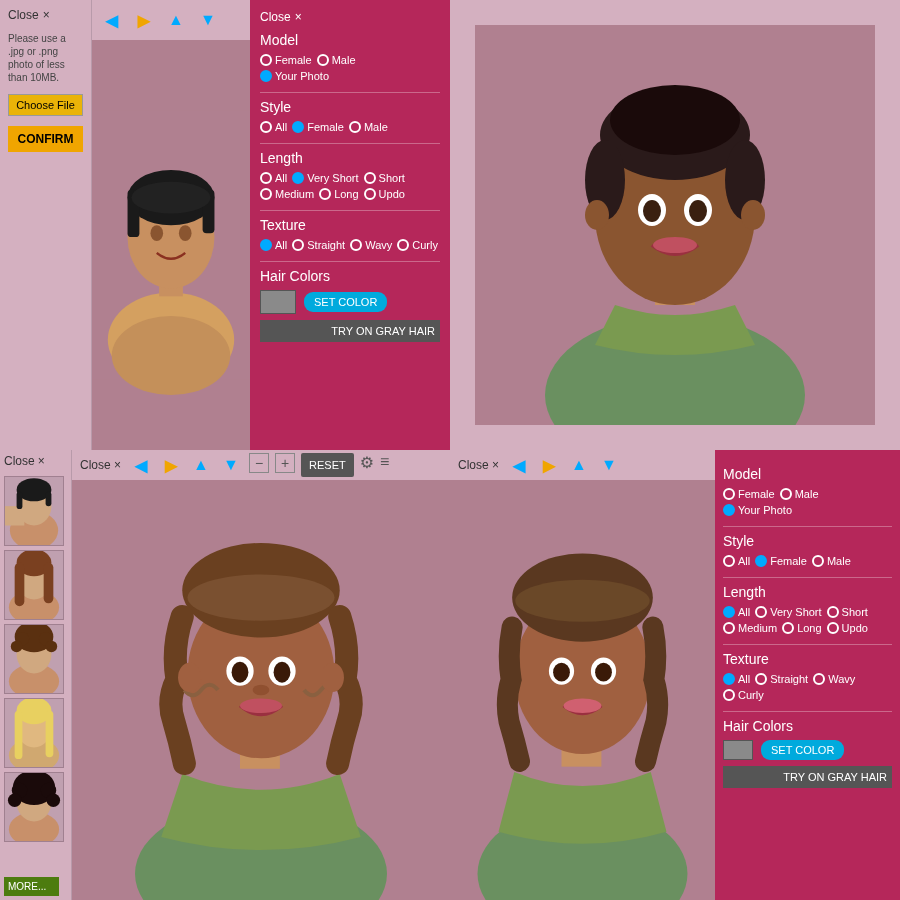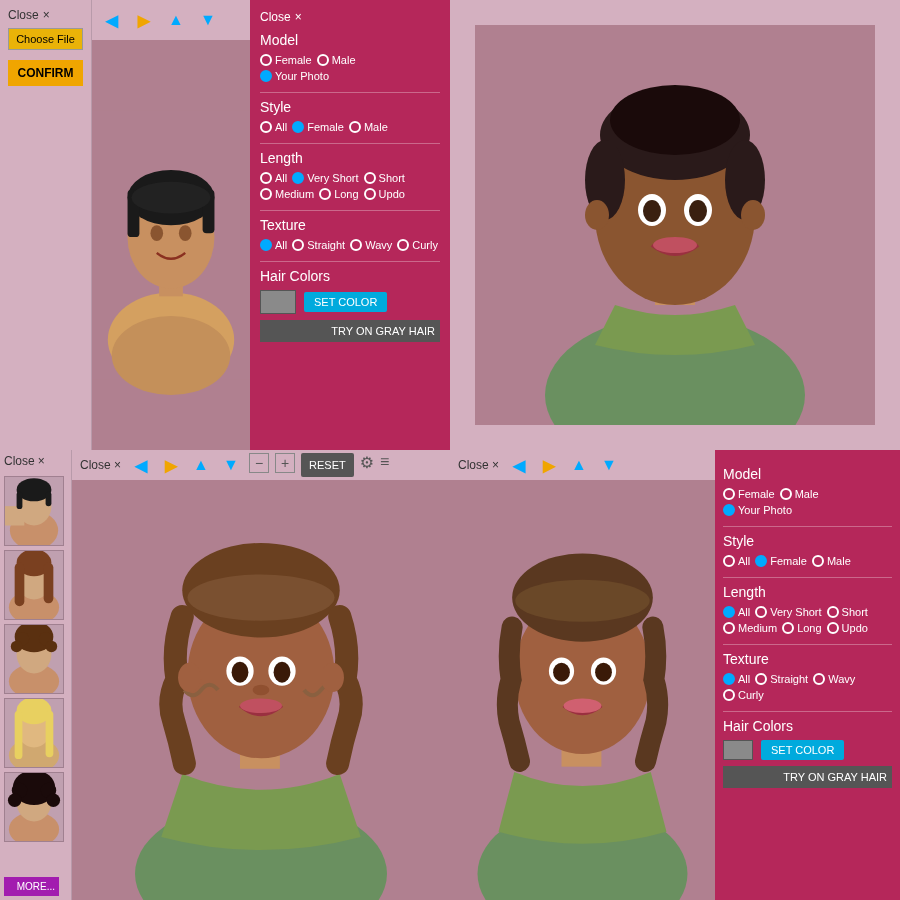--- a/index.html
+++ b/index.html
@@ -24,36 +24,36 @@
     .panel-close { font-size: 12px; color: white; cursor: pointer; margin-bottom: 8px; display: flex; align-items: center; gap: 4px; }
     .panel-section { margin-bottom: 10px; }
     .panel-section h3 { font-size: 14px; font-weight: normal; margin-bottom: 6px; color: white; }
     .radio-group { display: flex; flex-wrap: wrap; gap: 4px 5px; align-items: center; }
     .radio-item { display: flex; align-items: center; gap: 3px; font-size: 11px; cursor: pointer; }
     .radio-circle { width: 12px; height: 12px; border-radius: 50%; border: 2px solid white; background: transparent; flex-shrink: 0; }
     .radio-circle.selected { background: #00aaff; border-color: #00aaff; }
     .divider { border: none; border-top: 1px solid rgba(255,255,255,0.3); margin: 6px 0; }
     .color-row { display: flex; align-items: center; gap: 8px; margin-top: 4px; }
     .color-swatch { width: 36px; height: 24px; background: #888; border: 1px solid #555; }
-    .set-color-btn { background: #00aadd; color: white; border: none; padding: 4px 10px; font-size: 11px; cursor: pointer; border-radius: 2px; }
+    .set-color-btn { background: #00aadd; color: white; border: none; padding: 4px 10px; font-size: 11px; cursor: pointer; border-radius: 9px; }
     .try-gray-btn { background: #555; color: white; border: none; padding: 5px; font-size: 11px; cursor: pointer; width: 100%; margin-top: 6px; text-align: right; }
 
     
     .nav-bar { position: absolute; top: 8px; left: 8px; display: flex; gap: 8px; z-index: 5; }
     .nav-arrow { width: 24px; height: 24px; display: flex; align-items: center; justify-content: center; cursor: pointer; color: #00aaff; font-size: 16px; font-weight: bold; }
     .nav-arrow.orange { color: #f0a500; }
 
     
     .q2 { background: #d4b0c0; }
 
     
     .q3 { background: #d4b0c0; display: flex; }
     .q3-thumbnails { width: 72px; background: #d4b0c0; padding: 4px; display: flex; flex-direction: column; gap: 4px; overflow-y: auto; border-right: 1px solid #b89aaa; position: relative; }
     .thumbnail { width: 60px; height: 70px; background: #c0a0b0; border: 1px solid #a08090; cursor: pointer; }
-    .more-btn { background: #a21caf; color: white; border: none; padding: 4px; font-size: 10px; cursor: pointer; width: 100%; text-align: right; position: absolute; bottom: 4px; left: 4px; right: 4px; width: calc(100% - 8px); }
+    .more-btn { background: #4d7c0f; color: white; border: none; padding: 4px; font-size: 10px; cursor: pointer; width: 100%; text-align: left; position: absolute; bottom: 4px; left: 4px; right: 4px; width: calc(100% - 8px); }
     .q3-main { flex: 1; position: relative; overflow: hidden; }
 
     
     .q4 { background: #d4b0c0; display: flex; }
     .q4-main { flex: 1; position: relative; overflow: hidden; }
 
     
     .close-bar { position: absolute; top: 0; left: 0; right: 0; height: 30px; background: #d4b0c0; display: flex; align-items: center; padding: 0 8px; gap: 4px; z-index: 5; }
     .close-bar-arrows { display: flex; gap: 6px; margin-left: 4px; }
     .gear-icon { font-size: 16px; color: #555; cursor: pointer; }
@@ -68,20 +68,21 @@
 </head>
 <body>
 
 <div class="quadrant q1">
 
   <div class="q1-sidebar">
     <div class="sidebar-close">
       <span>Close</span>
       <span>×</span>
     </div>
+    <p class="sidebar-instruction">Please use a .jpg or .png photo of less than 10MB.</p>
     <button class="choose-file-btn">Choose File</button>
     <button class="confirm-btn">CONFIRM</button>
   </div>
 
   <div class="q1-main">
 
     <div class="nav-bar">
       <div class="nav-arrow">◀</div>
       <div class="nav-arrow orange">▶</div>
       <div class="nav-arrow">▲</div>

